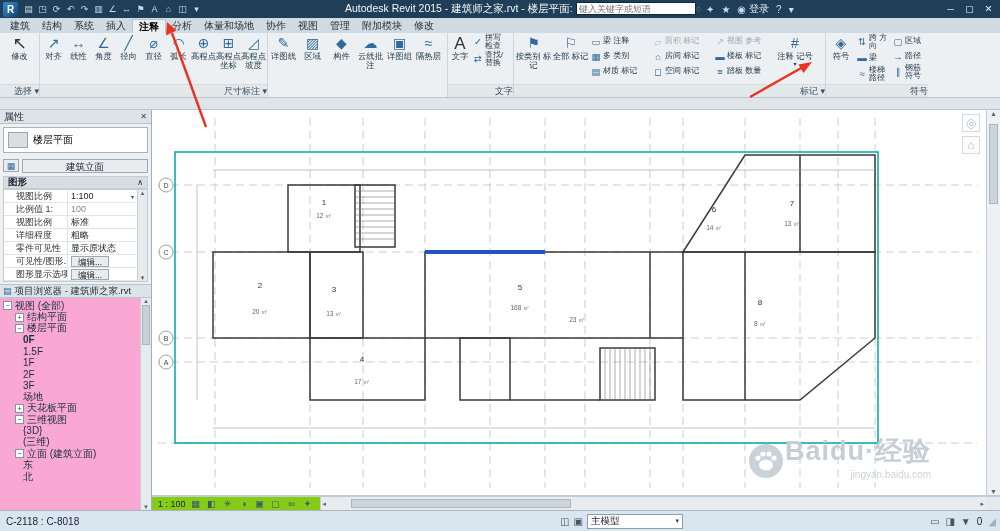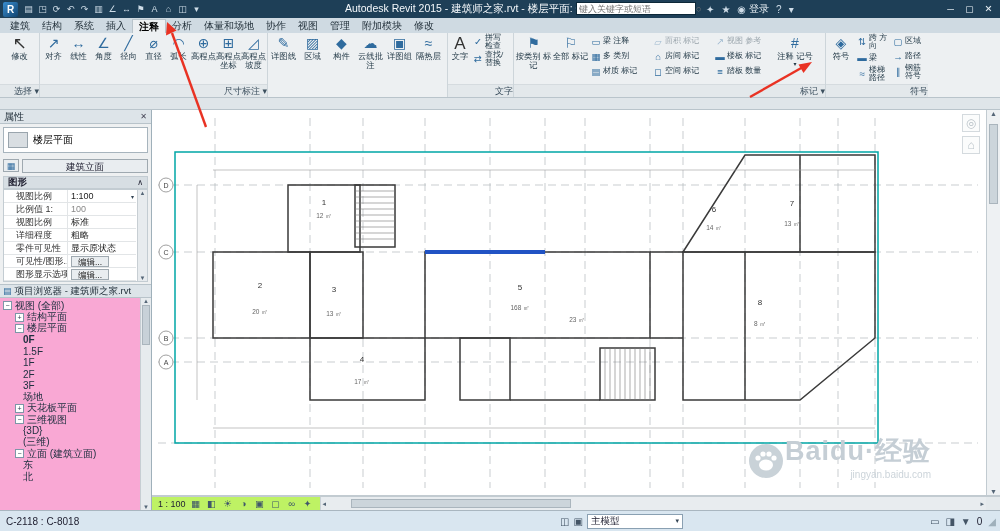--- a/index.html
+++ b/index.html
@@ -72,21 +72,21 @@
 .canvas{position:absolute;left:152px;top:110px;width:848px;height:386px;background:#fff;border-bottom:1px solid #c2cbd1}
 .navbox{position:absolute;right:20px;top:4px;display:flex;flex-direction:column;gap:4px}
 .navbox span{width:18px;height:18px;border:1px solid #d4dade;color:#b9c2c8;font-size:12px;text-align:center;line-height:16px;background:#fbfcfc}
 .vscroll{position:absolute;right:0;top:0;bottom:0;width:14px;background:#eef1f3;border-left:1px solid #c2cbd1;display:flex;flex-direction:column;justify-content:space-between;text-align:center;font-size:7px;color:#567}
 .vscroll .thumb{position:absolute;top:14px;left:2px;right:2px;height:80px;background:#ccd5db;border:1px solid #aab5bd}
 .watermark{position:absolute;left:595px;top:328px;width:230px;display:flex;align-items:flex-end;pointer-events:none}
 .wm-text{display:flex;flex-direction:column;align-items:flex-end}
 .wm-brand{font-size:27px;font-weight:bold;color:#c5ced5;line-height:1;letter-spacing:1px}
 .wm-site{font-size:10px;color:#ccd4da;margin-top:4px}
 
-.viewbar{position:absolute;left:152px;top:496px;width:848px;height:14px;background:#bef264;border-top:1px solid #c2cbd1;display:flex;align-items:center}
+.viewbar{position:absolute;left:152px;top:496px;width:848px;height:14px;background:#84cc16;border-top:1px solid #c2cbd1;display:flex;align-items:center}
 .vc{display:flex;align-items:center;gap:4px;padding:0 6px;flex:0 0 auto}
 .vc .scale{font-size:9px;color:#223;white-space:nowrap}
 .vc .vbi{font-size:9.5px;color:#41586a;width:12px;text-align:center}
 .hscroll{flex:1;position:relative;height:100%;background:#e8ecef;border-left:1px solid #c9d1d6;display:flex;align-items:center;justify-content:space-between;font-size:7px;color:#567;padding:0 2px}
 .hscroll .thumb{position:absolute;left:30px;width:220px;top:2px;bottom:2px;background:#ccd5db;border:1px solid #aab5bd}
 .corner{width:14px;height:100%;background:#e4e9ec;flex:0 0 auto}
 
 .statusbar{position:absolute;left:0;bottom:0;width:100%;height:21px;background:#d9e6f0;border-top:1px solid #a9b6c0;display:flex;align-items:center;font-size:10px;color:#223;padding:0 6px}
 .st-mid{position:absolute;left:560px;display:flex;align-items:center;gap:4px}
 .st-mid .sti{font-size:10px;color:#456}

